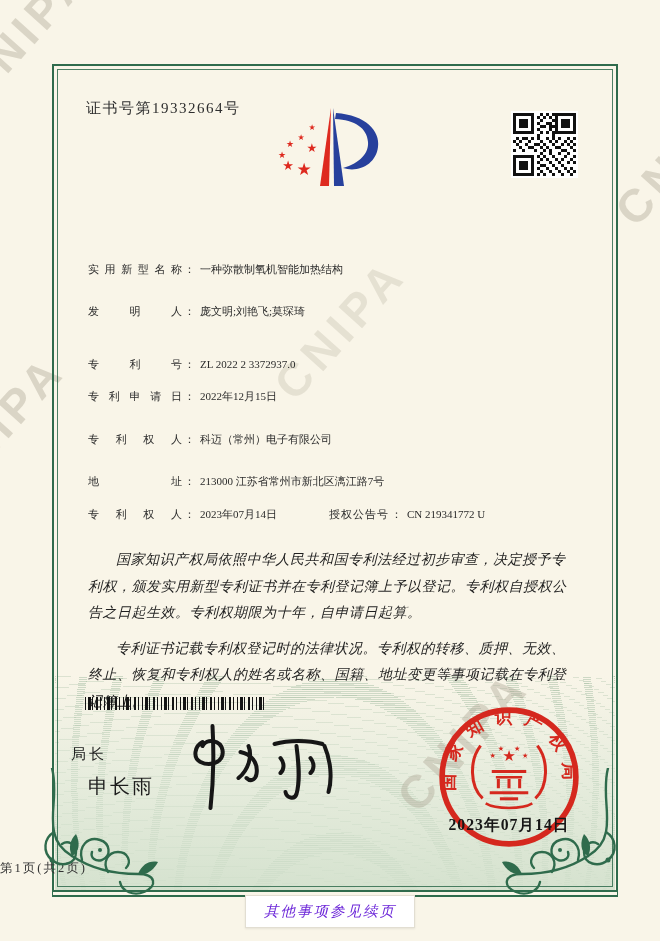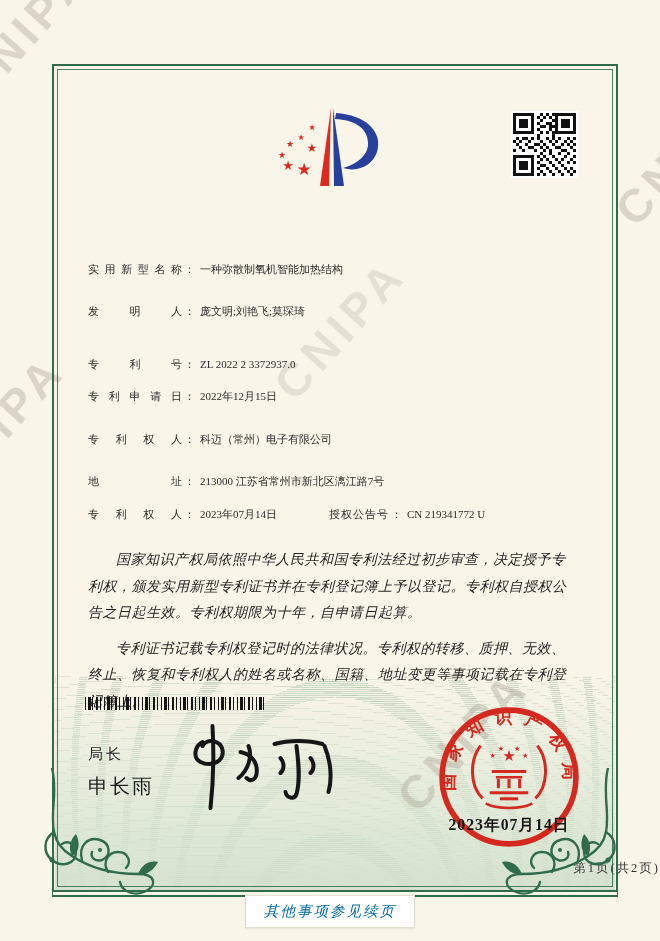--- a/index.html
+++ b/index.html
@@ -57,37 +57,37 @@
   
   .barcode{
     position:absolute;left:85px;top:697px;width:181px;height:13px;z-index:2;
     background:repeating-linear-gradient(90deg,
       #141414 0 1px, transparent 1px 3px,
       #141414 3px 6px, transparent 6px 7px,
       #141414 7px 8px, transparent 8px 11px,
       #141414 11px 13px, transparent 13px 15px,
       #141414 15px 16px, transparent 16px 19px);
   }
-  .director-title{left:88px;top:745px;font-family:"Liberation Sans","DejaVu Sans",sans-serif;
+  .director-title{left:71px;top:745px;font-family:"Liberation Sans","DejaVu Sans",sans-serif;
     font-size:15px;letter-spacing:3px;color:#1d1d1d;z-index:2;}
   .director-name{left:88px;top:773px;font-family:"Liberation Sans","DejaVu Sans",sans-serif;
     font-size:20px;letter-spacing:2px;color:#1d1d1d;z-index:2;}
   .signature{left:180px;top:720px;z-index:2;}
   .seal{left:435px;top:703px;z-index:3;}
   .seal-ring-text{font-size:17px;font-weight:bold;letter-spacing:11px;fill:#d5281e;
     font-family:"Liberation Serif","DejaVu Serif",serif;}
   .seal-date{font-size:15.5px;font-weight:bold;letter-spacing:1px;fill:#161616;
     font-family:"Liberation Serif","DejaVu Serif",serif;}
-  .page-info{left:0;right:0;top:860px;text-align:right;font-size:12.5px;
+  .page-info{left:0;right:0;top:860px;text-align:left;font-size:12.5px;
     letter-spacing:2px;color:#333;z-index:2;}
   .note-box{
     position:absolute;left:50%;top:895px;transform:translateX(-50%);z-index:4;
     background:#ffffff;border:1px solid #e2ded2;box-shadow:0 1px 2px rgba(0,0,0,.08);
     padding:6px 18px;white-space:nowrap;
-    font-size:14.5px;font-style:italic;letter-spacing:2px;color:#0369a1;
+    font-size:14.5px;font-style:italic;letter-spacing:2px;color:#6d28d9;
   }
 </style>
 </head>
 <body>
 
 <div class="page">
 
   <div class="wm" style="left:-60px;top:4px;">CNIPA</div>
   <div class="wm" style="left:596px;top:128px;">CNIPA</div>
   <div class="wm" style="left:-86px;top:398px;">CNIPA</div>
@@ -124,20 +124,21 @@
       <path d="M70 104 C64 94 70 84 80 84 C90 84 94 94 88 100"></path>
     </g>
     <g fill="#2f6b4c">
       <path d="M100 106 C104 96 112 92 120 94 C116 102 108 108 100 106 Z"></path>
       <path d="M34 88 C30 80 32 72 38 66 C42 74 42 84 34 88 Z"></path>
       <circle cx="14" cy="92" r="2.5"></circle>
         <circle cx="62" cy="82" r="2"></circle>
     </g>
   </svg>
 
+  <div class="abs cert-no">证书号第19332664号</div>
 
   <svg class="abs logo" width="124" height="96" viewBox="0 0 124 96">
     <g fill="#de2a1f" font-family="DejaVu Sans, sans-serif" text-anchor="middle">
       <text x="42" y="30" font-size="8">★</text>
       <text x="31" y="40" font-size="8">★</text>
       <text x="20" y="47" font-size="9">★</text>
       <text x="12" y="58" font-size="9">★</text>
       <text x="42" y="52" font-size="12">★</text>
       <text x="18" y="70" font-size="13">★</text>
       <text x="34" y="75" font-size="17">★</text>

